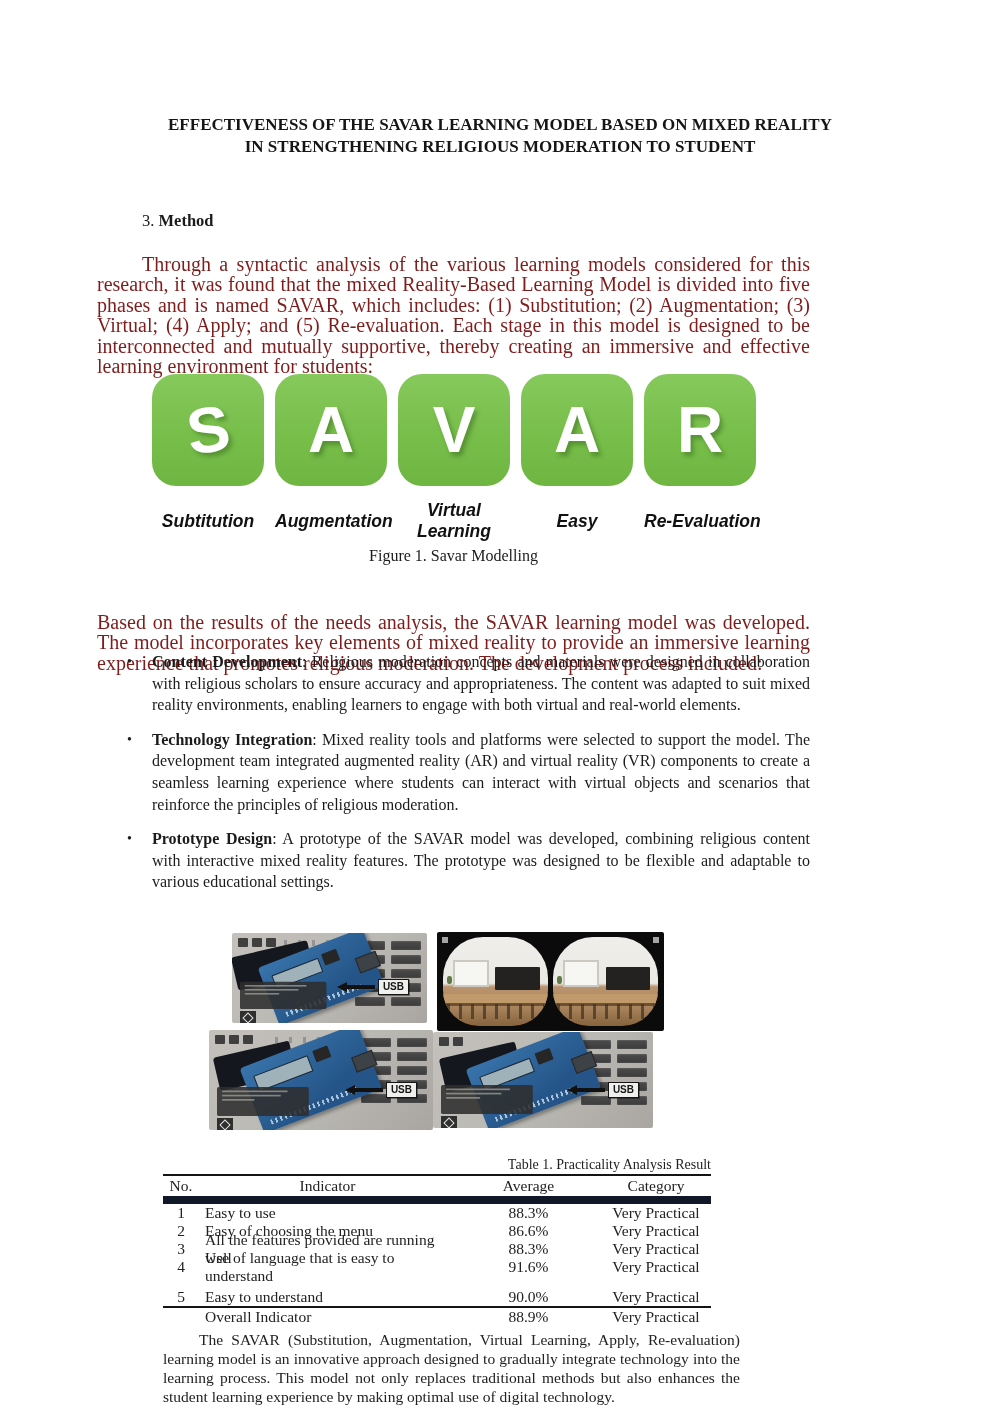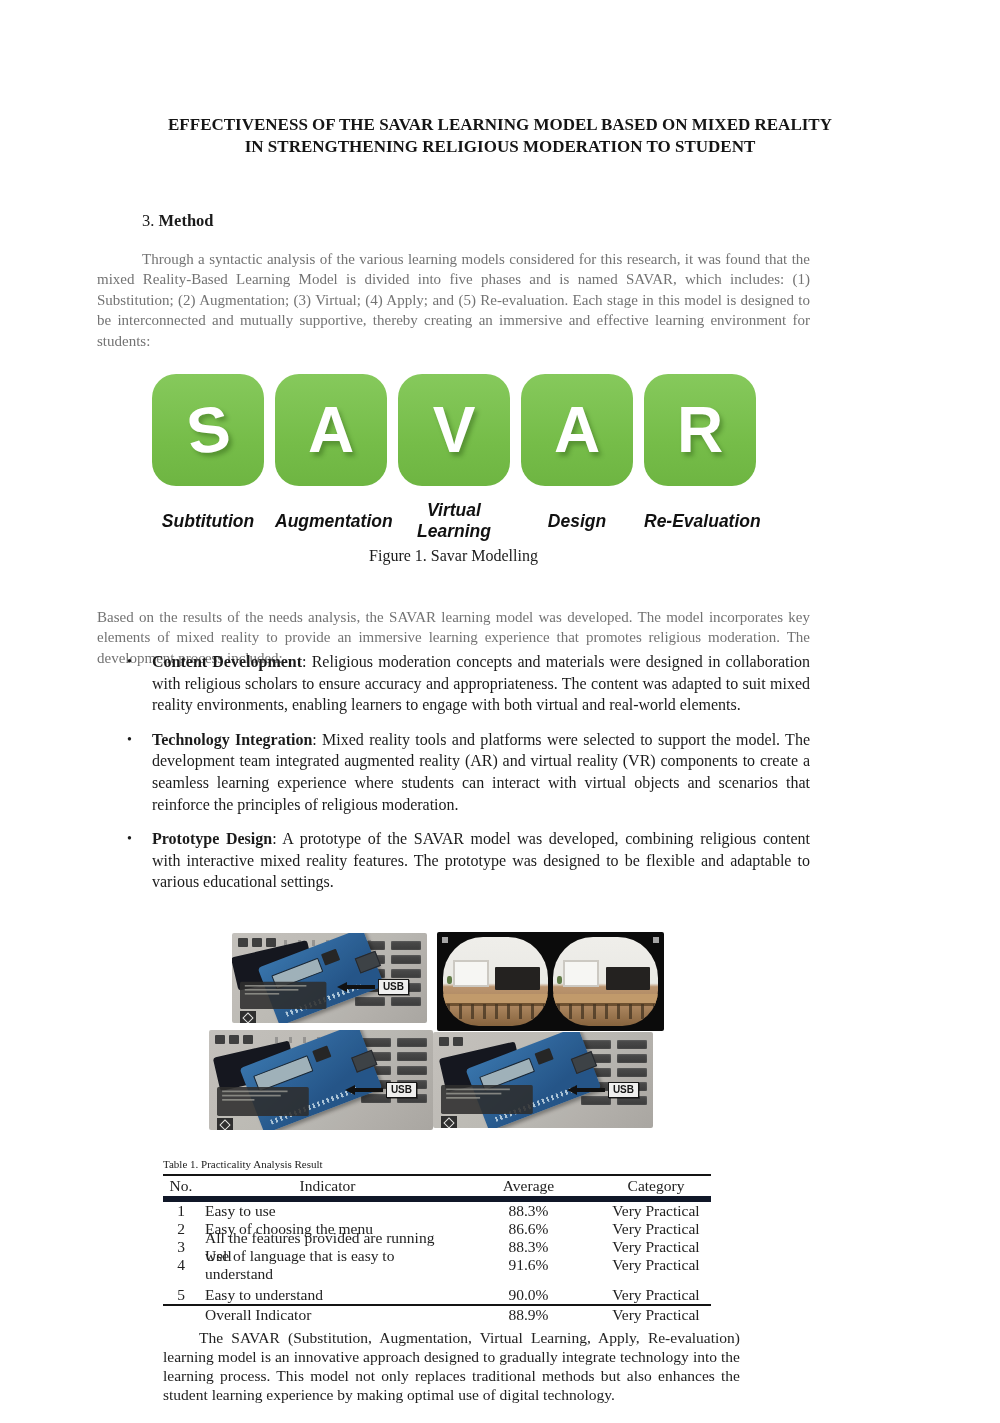--- a/index.html
+++ b/index.html
@@ -9,21 +9,21 @@
   }
   
   .title{
     position:absolute;left:60px;top:114px;width:880px;text-align:center;
     font-weight:bold;font-size:17px;line-height:22px;color:#151515;
   }
   
   .method-head{position:absolute;left:97px;top:211px;width:713px;font-size:16.5px;}
   .method-head .num{margin-left:45px;}
   .method-head .lbl{font-weight:bold;}
-  .para{position:absolute;left:97px;width:713px;font-size:15px;line-height:20.4px;text-align:justify;color:#737373;}
+  .para{position:absolute;left:97px;width:713px;font-size:20px;line-height:20.4px;text-align:justify;color:#7f1d1d;}
   #para1{top:234px;text-indent:45px;}
   #para2{top:592px;}
   
   .fig1{position:absolute;left:152px;top:374px;width:604px;}
   .tiles{display:flex;gap:11px;}
   .tile{
     width:112px;height:112px;border-radius:24px;
     background:linear-gradient(180deg,#86c95c 0%,#76bd49 60%,#6eb542 100%);
     display:flex;align-items:center;justify-content:center;flex:0 0 auto;
   }
@@ -87,24 +87,24 @@
   .lens .legs{position:absolute;left:4%;bottom:8%;width:92%;height:17%;
     background:repeating-linear-gradient(90deg,#43301b 0 3px,transparent 3px 12px);opacity:.75;}
   .lens .plant{position:absolute;left:4%;top:44%;width:5%;height:9%;background:#5d7d3f;border-radius:40%;}
   .vr-corner{position:absolute;width:6px;height:6px;background:#cfcfcf;opacity:.8;}
   #fig2cap{position:absolute;left:0;top:204px;width:492px;text-align:center;font-weight:bold;font-size:15.5px;
     color:#232323;filter:blur(.35px);}
   
   .scan{position:absolute;left:163px;top:1154px;width:577px;color:#222;filter:blur(.32px) grayscale(12%);}
   .scan p{margin:0;font-size:15.5px;line-height:20px;text-align:justify;}
   #practical{text-indent:36px;}
-  #tblcap{margin-top:2px;width:548px;text-align:left;font-size:11px;line-height:17px;}
+  #tblcap{margin-top:2px;width:548px;text-align:right;font-size:14px;line-height:17px;}
   .tbl{margin-top:1px;width:548px;border-top:2px solid #141414;}
   .t-row{display:flex;align-items:center;height:18px;font-size:15.5px;}
-  .t-row.head{height:20px;border-bottom:6px solid #0f172a;}
+  .t-row.head{height:20px;border-bottom:8px solid #0f172a;}
   .c-no{width:36px;text-align:center;flex:0 0 auto;}
   .c-ind{width:257px;padding-left:6px;box-sizing:border-box;flex:0 0 auto;}
   .c-ind.center{text-align:center;padding-left:0;}
   .c-avg{width:145px;text-align:center;flex:0 0 auto;}
   .c-cat{width:110px;text-align:center;flex:0 0 auto;}
   .t-spacer{height:12px;}
   .t-sep{border-top:2px solid #141414;}
   #closing{margin-top:4px;font-size:15.5px;line-height:19px;text-indent:36px;}
 </style>
 </head>
@@ -139,21 +139,21 @@
           <span class="ltr">A</span>
         </div>
       <div class="tile">
           <span class="ltr">R</span>
         </div>
     </div>
     <div class="tile-labels">
       <div class="tl">Subtitution</div>
       <div class="tl">Augmentation</div>
       <div class="tl wrap"><span>Virtual Learning</span></div>
-      <div class="tl">Design</div>
+      <div class="tl">Easy</div>
       <div class="tl">Re-Evaluation</div>
     </div>
   </div>
   <div class="figcap" id="fig1cap">Figure 1. Savar Modelling</div>
 
   <p class="para" id="para2">Based on the results of the needs analysis, the SAVAR learning model was developed. The model incorporates key elements of mixed reality to provide an immersive learning experience that promotes religious moderation. The development process included:</p>
 
   <div class="bullets">
     <div class="bullet">
       <span class="dot">•</span><span class="term">Content Development</span><span>: Religious moderation concepts and materials were designed in collaboration with religious scholars to ensure accuracy and appropriateness. The content was adapted to suit mixed reality environments, enabling learners to engage with both virtual and real-world elements.</span>

